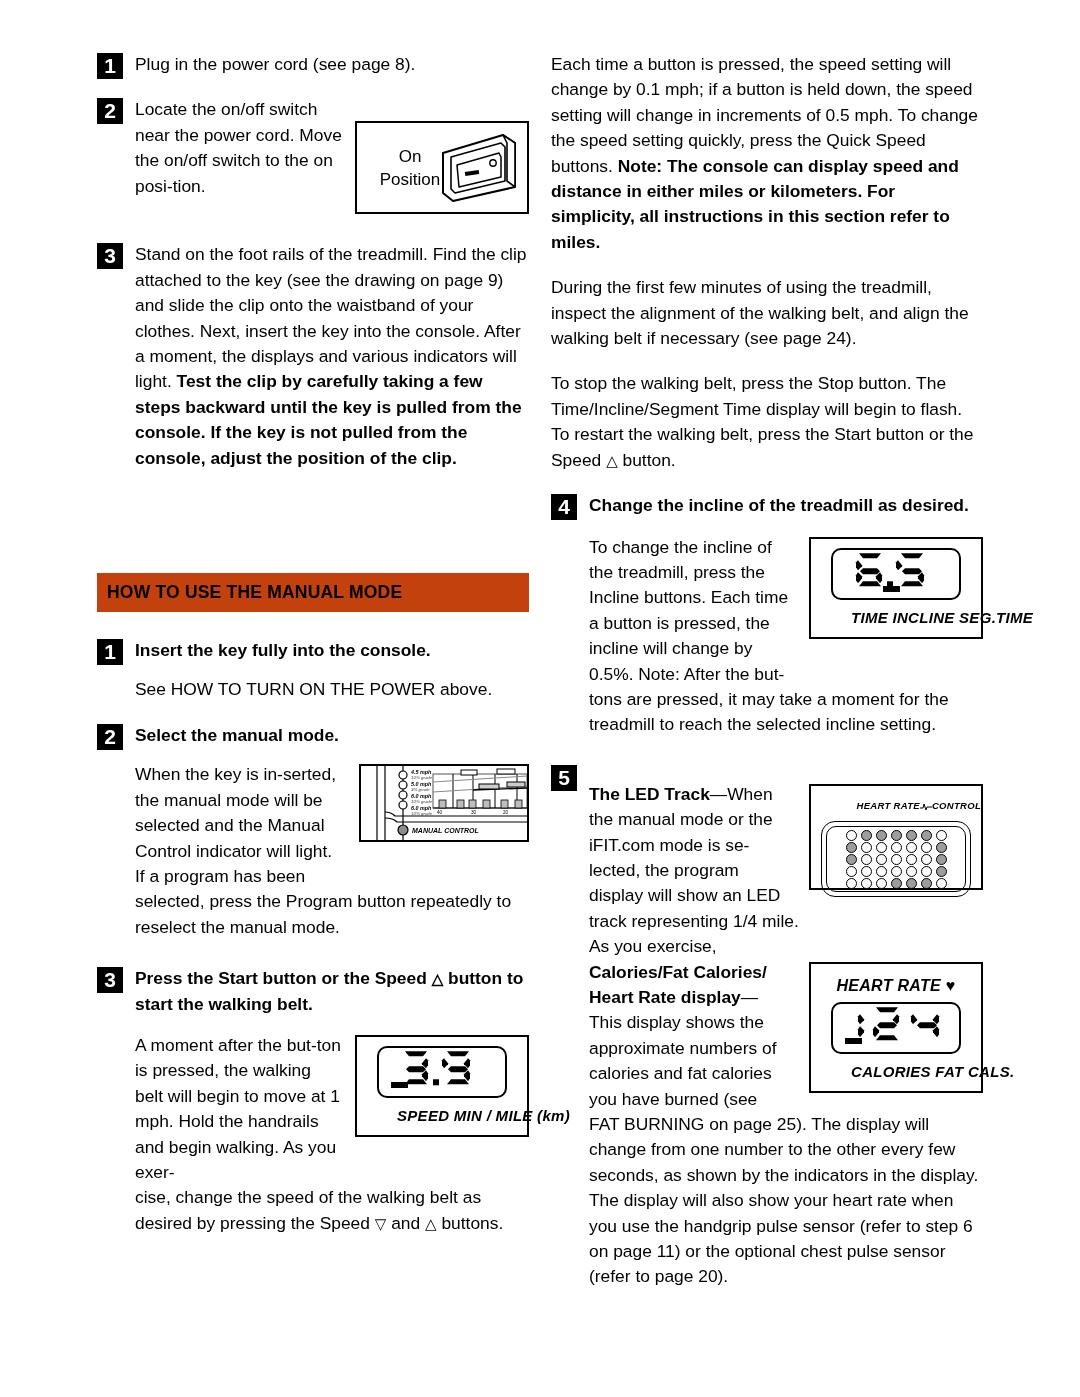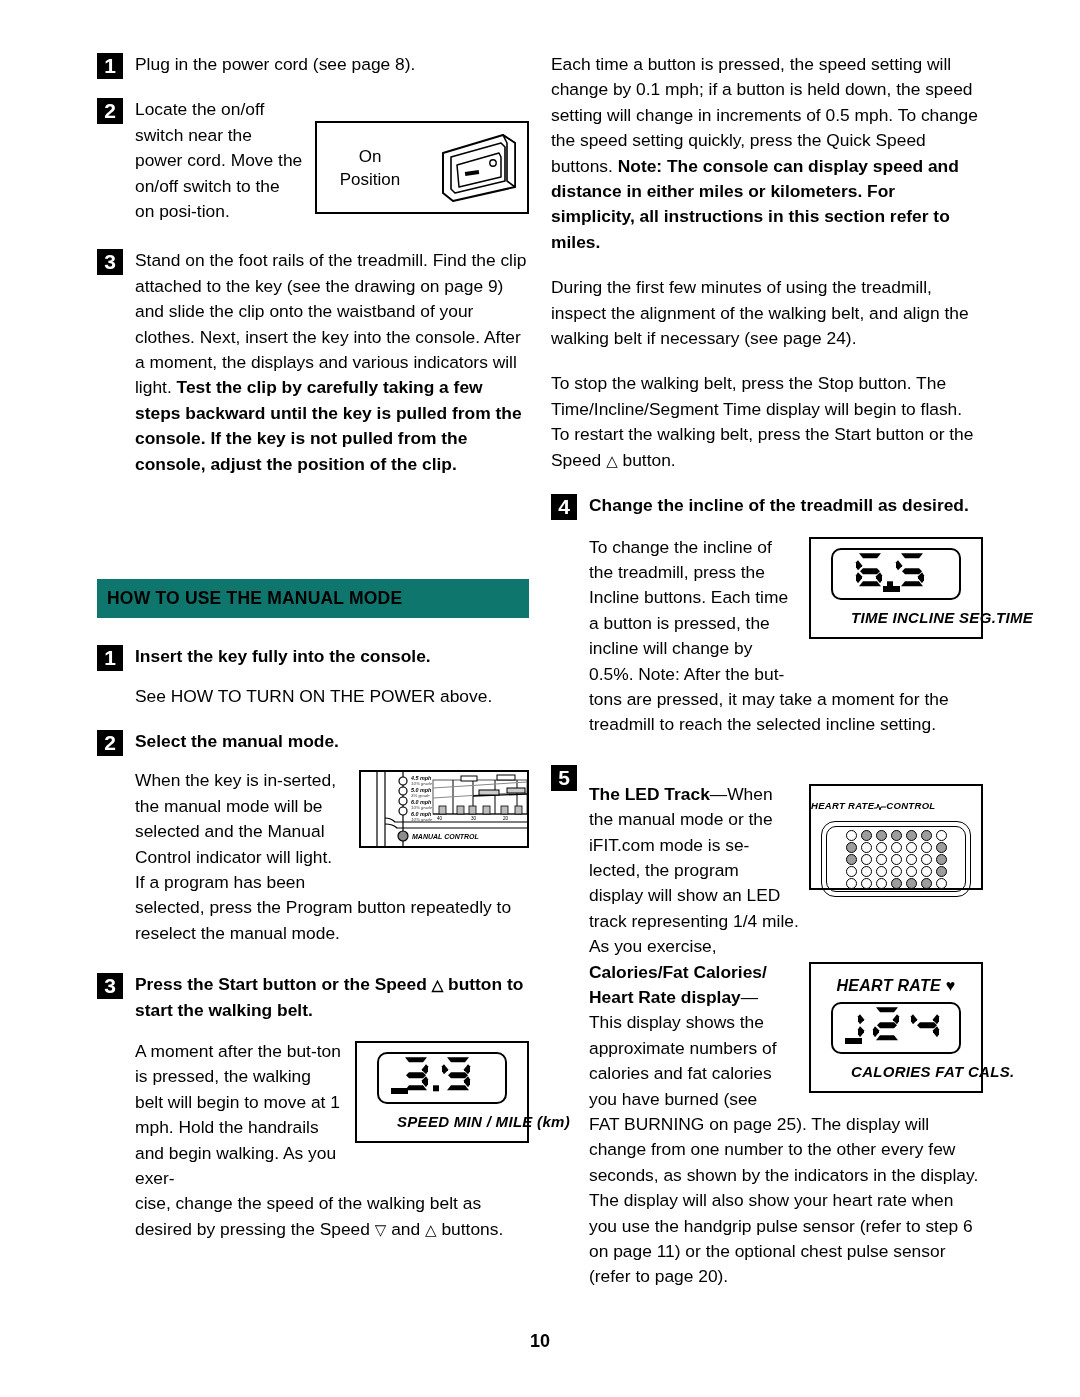--- a/index.html
+++ b/index.html
@@ -33,21 +33,21 @@
 
   
   h2.section-title {
     font-size: 17.5px;
     font-weight: bold;
     letter-spacing: 0.2px;
     margin: 0 0 26px 0;
     padding: 0;
   }
   h2.section-title.band {
-    background: #0f766e;
+    background: #c2410c;
     padding: 9px 0 9px 10px;
     margin: 0 0 26px 0;
     width: 422px;
   }
 
   
   .step {
     position: relative;
     margin-bottom: 20px;
   }
@@ -87,21 +87,21 @@
 
   
   .fig {
     border: 2px solid #000;
     background: #fff;
     box-sizing: border-box;
   }
 
   
   .fig-switch {
-    width: 214px;
+    width: 174px;
     height: 93px;
     position: relative;
     margin-top: 24px;
   }
   .fig-switch .swtext {
     position: absolute;
     left: 14px;
     top: 22px;
     font-size: 17px;
     line-height: 23px;
@@ -172,21 +172,21 @@
     height: 106px;
     position: relative;
     padding-top: 7px;
     box-sizing: border-box;
   }
   .led-toplabel {
     font-size: 9.5px;
     font-style: italic;
     font-weight: bold;
     letter-spacing: 0.3px;
-    text-align: left;
+    text-align: right;
     white-space: nowrap;
     position: relative;
   }
   .led-outer {
     margin: 3px auto 0 auto;
     width: 150px;
     height: 76px;
     border: 1.5px solid #000;
     border-radius: 14px;
     box-sizing: border-box;
@@ -521,15 +521,14 @@
             <div class="lcd-caption">CALORIES       FAT CALS.</div>
           </div>
           <div style="width:210px;"><span class="b">Calories/Fat Calories/</span><br><span class="b">Heart Rate display</span><span>—</span><br><span>This display shows the approximate numbers of calories and fat calories you have burned (see</span></div>
         </div>
         <div>FAT BURNING on page 25). The display will change from one number to the other every few seconds, as shown by the indicators in the display. The display will also show your heart rate when you use the handgrip pulse sensor (refer to step 6 on page 11) or the optional chest pulse sensor (refer to page 20).</div>
       </div>
     </div>
 
   </div>
 
-  <div class="page-number">10</div>
 
 </div>
 
 </body></html>

